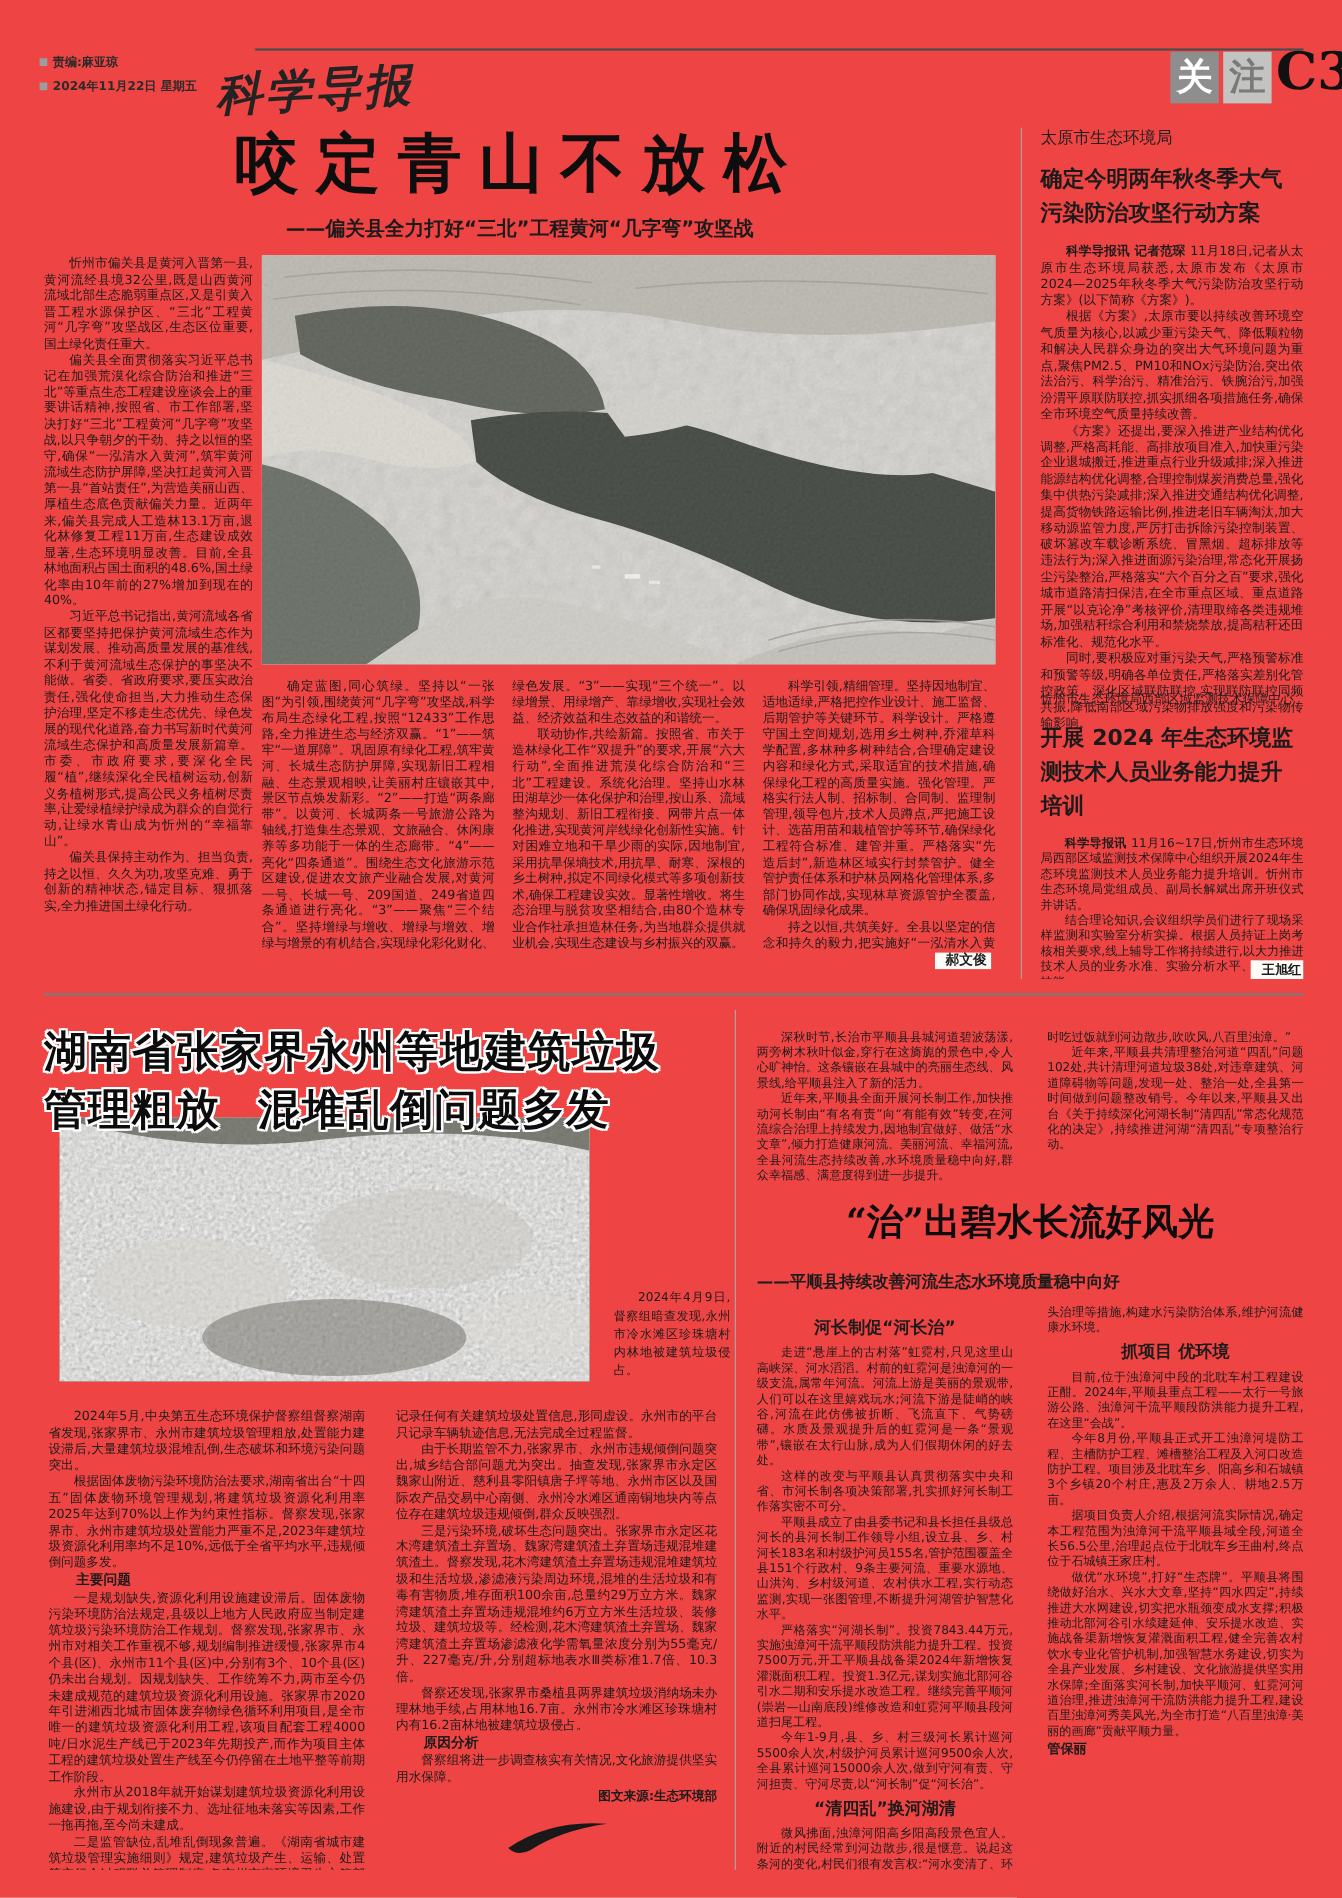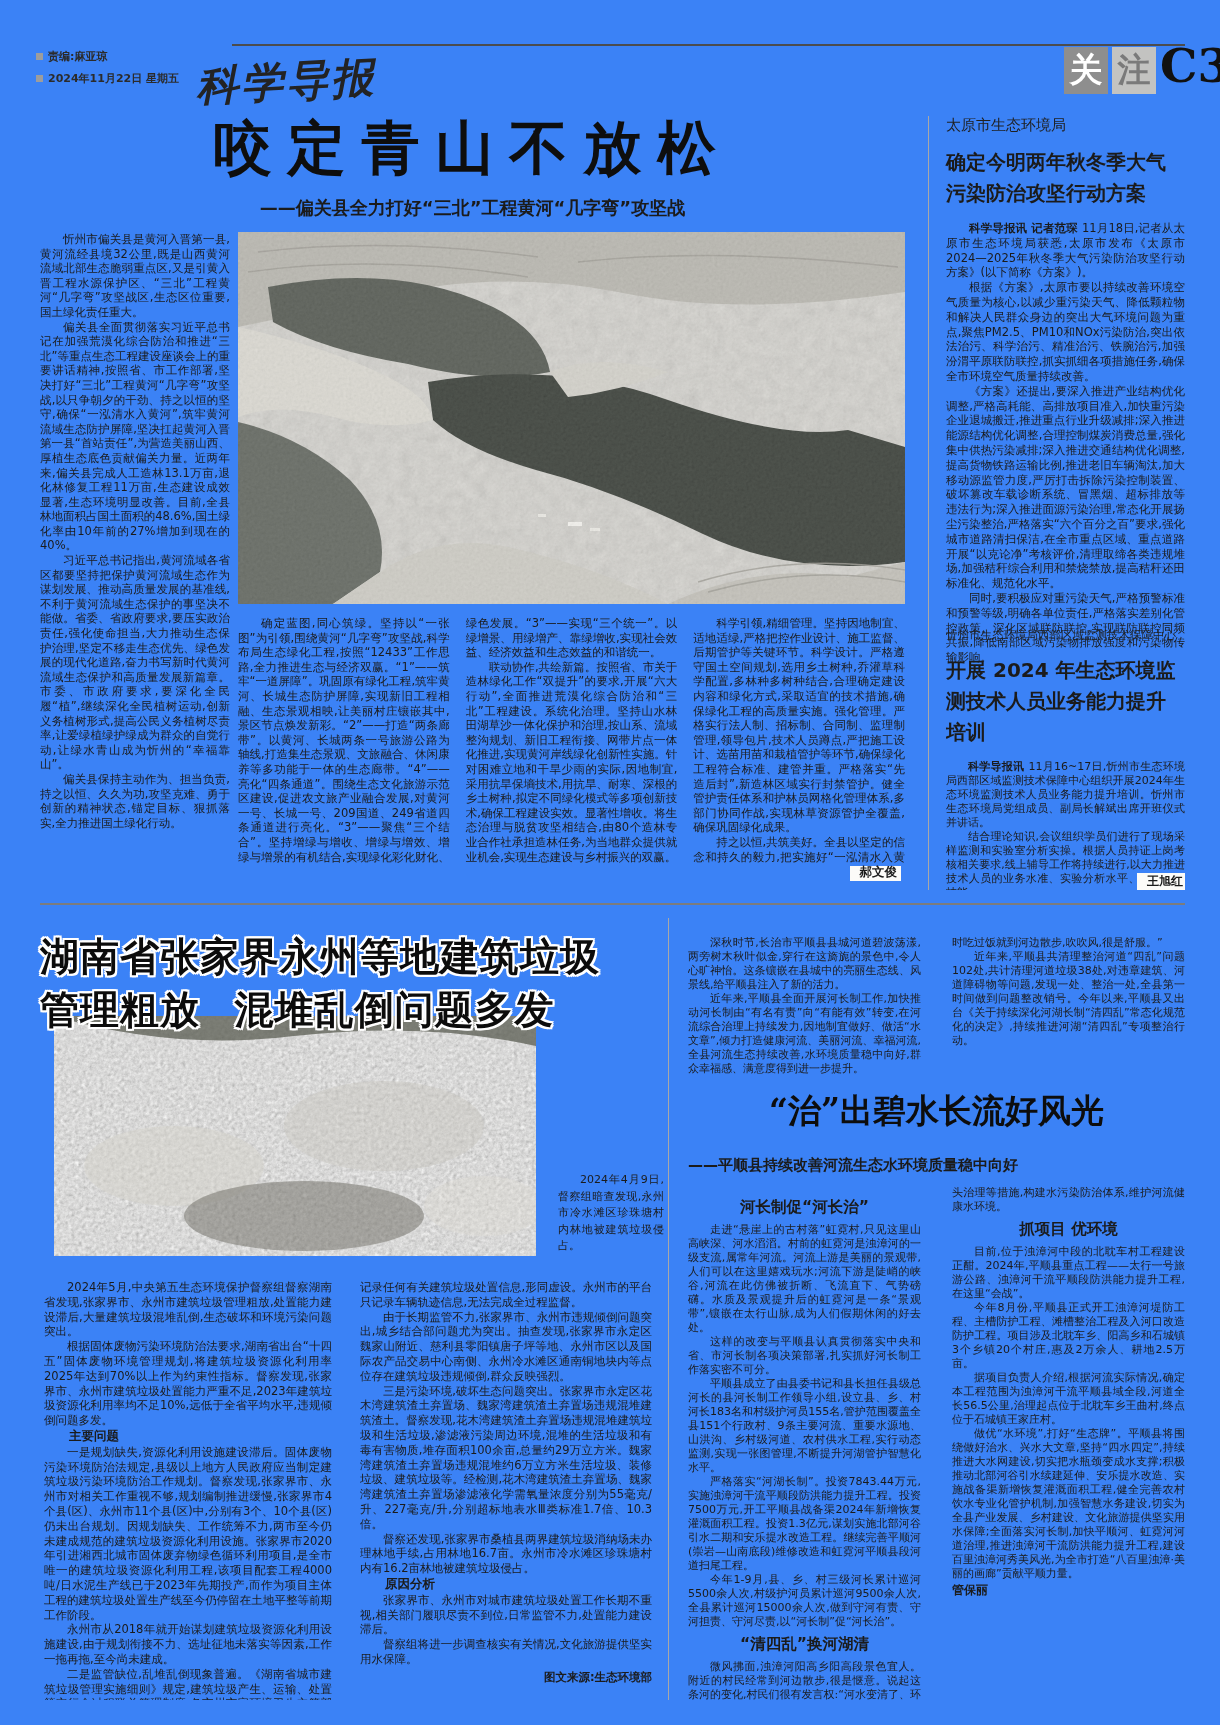--- a/index.html
+++ b/index.html
@@ -1,18 +1,18 @@
 <!DOCTYPE html>
 <html><head>
 <meta charset="utf-8">
 <style>
   * { margin:0; padding:0; box-sizing:border-box; }
   html,body { width:1220px; height:1725px; }
   body { position:relative; background:#d9d7d2; font-family:"DejaVu Sans","Liberation Sans",sans-serif; }
-  .page { position:absolute; inset:0; background:#3b82f6; color:#1b1b1b; overflow:hidden; }
+  .page { position:absolute; inset:0; background:#ef4444; color:#1b1b1b; overflow:hidden; }
   .para { text-indent:2em; text-align:justify; }
 
   
   .editor-block { position:absolute; left:36px; top:46px; font-size:11px; font-weight:bold; color:#2b2b2b; line-height:22px; white-space:nowrap; }
   .sq { display:inline-block; width:7px; height:7px; background:#9d9d9d; margin-right:5px; }
   .top-rule { position:absolute; left:232px; top:44px; width:953px; height:2px; background:#4c4c4c; }
   .masthead { position:absolute; left:196px; top:54px; font-size:42px; font-weight:bold; font-style:italic;
               font-family:"DejaVu Serif","Liberation Serif",serif; transform:rotate(-3deg); letter-spacing:3px; color:#232323; }
   .focus-badges { position:absolute; left:1064px; top:47px; display:flex; gap:4px; }
   .badge { width:44px; height:47px; display:flex; align-items:center; justify-content:center; font-size:33px; font-weight:bold; }
@@ -201,42 +201,41 @@
         <p class="para">一是规划缺失,资源化利用设施建设滞后。固体废物污染环境防治法规定,县级以上地方人民政府应当制定建筑垃圾污染环境防治工作规划。督察发现,张家界市、永州市对相关工作重视不够,规划编制推进缓慢,张家界市4个县(区)、永州市11个县(区)中,分别有3个、10个县(区)仍未出台规划。因规划缺失、工作统筹不力,两市至今仍未建成规范的建筑垃圾资源化利用设施。张家界市2020年引进湘西北城市固体废弃物绿色循环利用项目,是全市唯一的建筑垃圾资源化利用工程,该项目配套工程4000吨/日水泥生产线已于2023年先期投产,而作为项目主体工程的建筑垃圾处置生产线至今仍停留在土地平整等前期工作阶段。</p>
         <p class="para">永州市从2018年就开始谋划建筑垃圾资源化利用设施建设,由于规划衔接不力、选址征地未落实等因素,工作一拖再拖,至今尚未建成。</p>
         <p class="para">二是监管缺位,乱堆乱倒现象普遍。《湖南省城市建筑垃圾管理实施细则》规定,建筑垃圾产生、运输、处置等实行全过程联单管理制度,各市州市容环境卫生主管部门应当组织建立建筑垃圾信息监督管理平台,记录建筑垃圾来源、类型、接收量、处置量等信息。督察发现,张家界市、永州市未落实联单管理制度。张家界市建筑垃圾信息监督管理平台虽于2023年3月建成,但一直未</p>
       </div>
       <div class="wcol2">
         <p class="para" style="text-indent:0">记录任何有关建筑垃圾处置信息,形同虚设。永州市的平台只记录车辆轨迹信息,无法完成全过程监督。</p>
         <p class="para">由于长期监管不力,张家界市、永州市违规倾倒问题突出,城乡结合部问题尤为突出。抽查发现,张家界市永定区魏家山附近、慈利县零阳镇唐子坪等地、永州市区以及国际农产品交易中心南侧、永州冷水滩区通南铜地块内等点位存在建筑垃圾违规倾倒,群众反映强烈。</p>
         <p class="para">三是污染环境,破坏生态问题突出。张家界市永定区花木湾建筑渣土弃置场、魏家湾建筑渣土弃置场违规混堆建筑渣土。督察发现,花木湾建筑渣土弃置场违规混堆建筑垃圾和生活垃圾,渗滤液污染周边环境,混堆的生活垃圾和有毒有害物质,堆存面积100余亩,总量约29万立方米。魏家湾建筑渣土弃置场违规混堆约6万立方米生活垃圾、装修垃圾、建筑垃圾等。经检测,花木湾建筑渣土弃置场、魏家湾建筑渣土弃置场渗滤液化学需氧量浓度分别为55毫克/升、227毫克/升,分别超标地表水Ⅲ类标准1.7倍、10.3倍。</p>
         <p class="para">督察还发现,张家界市桑植县两界建筑垃圾消纳场未办理林地手续,占用林地16.7亩。永州市冷水滩区珍珠塘村内有16.2亩林地被建筑垃圾侵占。</p>
         <p class="w-subhead">原因分析</p>
-        <p class="para">张家界市、永州市对城市建筑垃圾处置工作长期不重视,相关部门履职尽责不到位,日常监管不力,处置能力建设滞后。</p>
         <p class="para">督察组将进一步调查核实有关情况,文化旅游提供坚实用水保障。</p>
         <p class="w-source">图文来源:生态环境部</p>
         <div class="warn-logo">
           <svg width="96" height="38" viewBox="0 0 96 38" xmlns="http://www.w3.org/2000/svg">
             <path d="M4,28 Q42,2 94,6 Q52,12 24,30 Q12,36 4,28 Z" fill="#191919"></path>
           </svg>
 
         </div>
       </div>
     </div>
   </div>
 
   <div class="v-rule-2"></div>
 
   <div class="river">
     <div class="r-colA-top">
       <p class="para">深秋时节,长治市平顺县县城河道碧波荡漾,两旁树木秋叶似金,穿行在这旖旎的景色中,令人心旷神怡。这条镶嵌在县城中的亮丽生态线、风景线,给平顺县注入了新的活力。</p>
       <p class="para">近年来,平顺县全面开展河长制工作,加快推动河长制由“有名有责”向“有能有效”转变,在河流综合治理上持续发力,因地制宜做好、做活“水文章”,倾力打造健康河流、美丽河流、幸福河流,全县河流生态持续改善,水环境质量稳中向好,群众幸福感、满意度得到进一步提升。</p>
     </div>
     <div class="r-colB-top">
-      <p class="para" style="text-indent:0">时吃过饭就到河边散步,吹吹风,很是舒服。”</p>
+      <p class="para" style="text-indent:0">时吃过饭就到河边散步,吹吹风,八百里浊漳。”</p>
       <p class="para">近年来,平顺县共清理整治河道“四乱”问题102处,共计清理河道垃圾38处,对违章建筑、河道障碍物等问题,发现一处、整治一处,全县第一时间做到问题整改销号。今年以来,平顺县又出台《关于持续深化河湖长制“清四乱”常态化规范化的决定》,持续推进河湖“清四乱”专项整治行动。</p>
     </div>
     <div class="r-headline">“治”出碧水长流好风光</div>
     <div class="r-subhead">——平顺县持续改善河流生态水环境质量稳中向好</div>
     <div class="r-colA-bot">
       <div class="r-sec">河长制促“河长治”</div>
       <p class="para">走进“悬崖上的古村落”虹霓村,只见这里山高峡深、河水滔滔。村前的虹霓河是浊漳河的一级支流,属常年河流。河流上游是美丽的景观带,人们可以在这里嬉戏玩水;河流下游是陡峭的峡谷,河流在此仿佛被折断、飞流直下、气势磅礴。水质及景观提升后的虹霓河是一条“景观带”,镶嵌在太行山脉,成为人们假期休闲的好去处。</p>
       <p class="para">这样的改变与平顺县认真贯彻落实中央和省、市河长制各项决策部署,扎实抓好河长制工作落实密不可分。</p>
       <p class="para">平顺县成立了由县委书记和县长担任县级总河长的县河长制工作领导小组,设立县、乡、村河长183名和村级护河员155名,管护范围覆盖全县151个行政村、9条主要河流、重要水源地、山洪沟、乡村级河道、农村供水工程,实行动态监测,实现一张图管理,不断提升河湖管护智慧化水平。</p>
       <p class="para">严格落实“河湖长制”。投资7843.44万元,实施浊漳河干流平顺段防洪能力提升工程。投资7500万元,开工平顺县战备渠2024年新增恢复灌溉面积工程。投资1.3亿元,谋划实施北部河谷引水二期和安乐提水改造工程。继续完善平顺河(崇岩—山南底段)维修改造和虹霓河平顺县段河道扫尾工程。</p>

